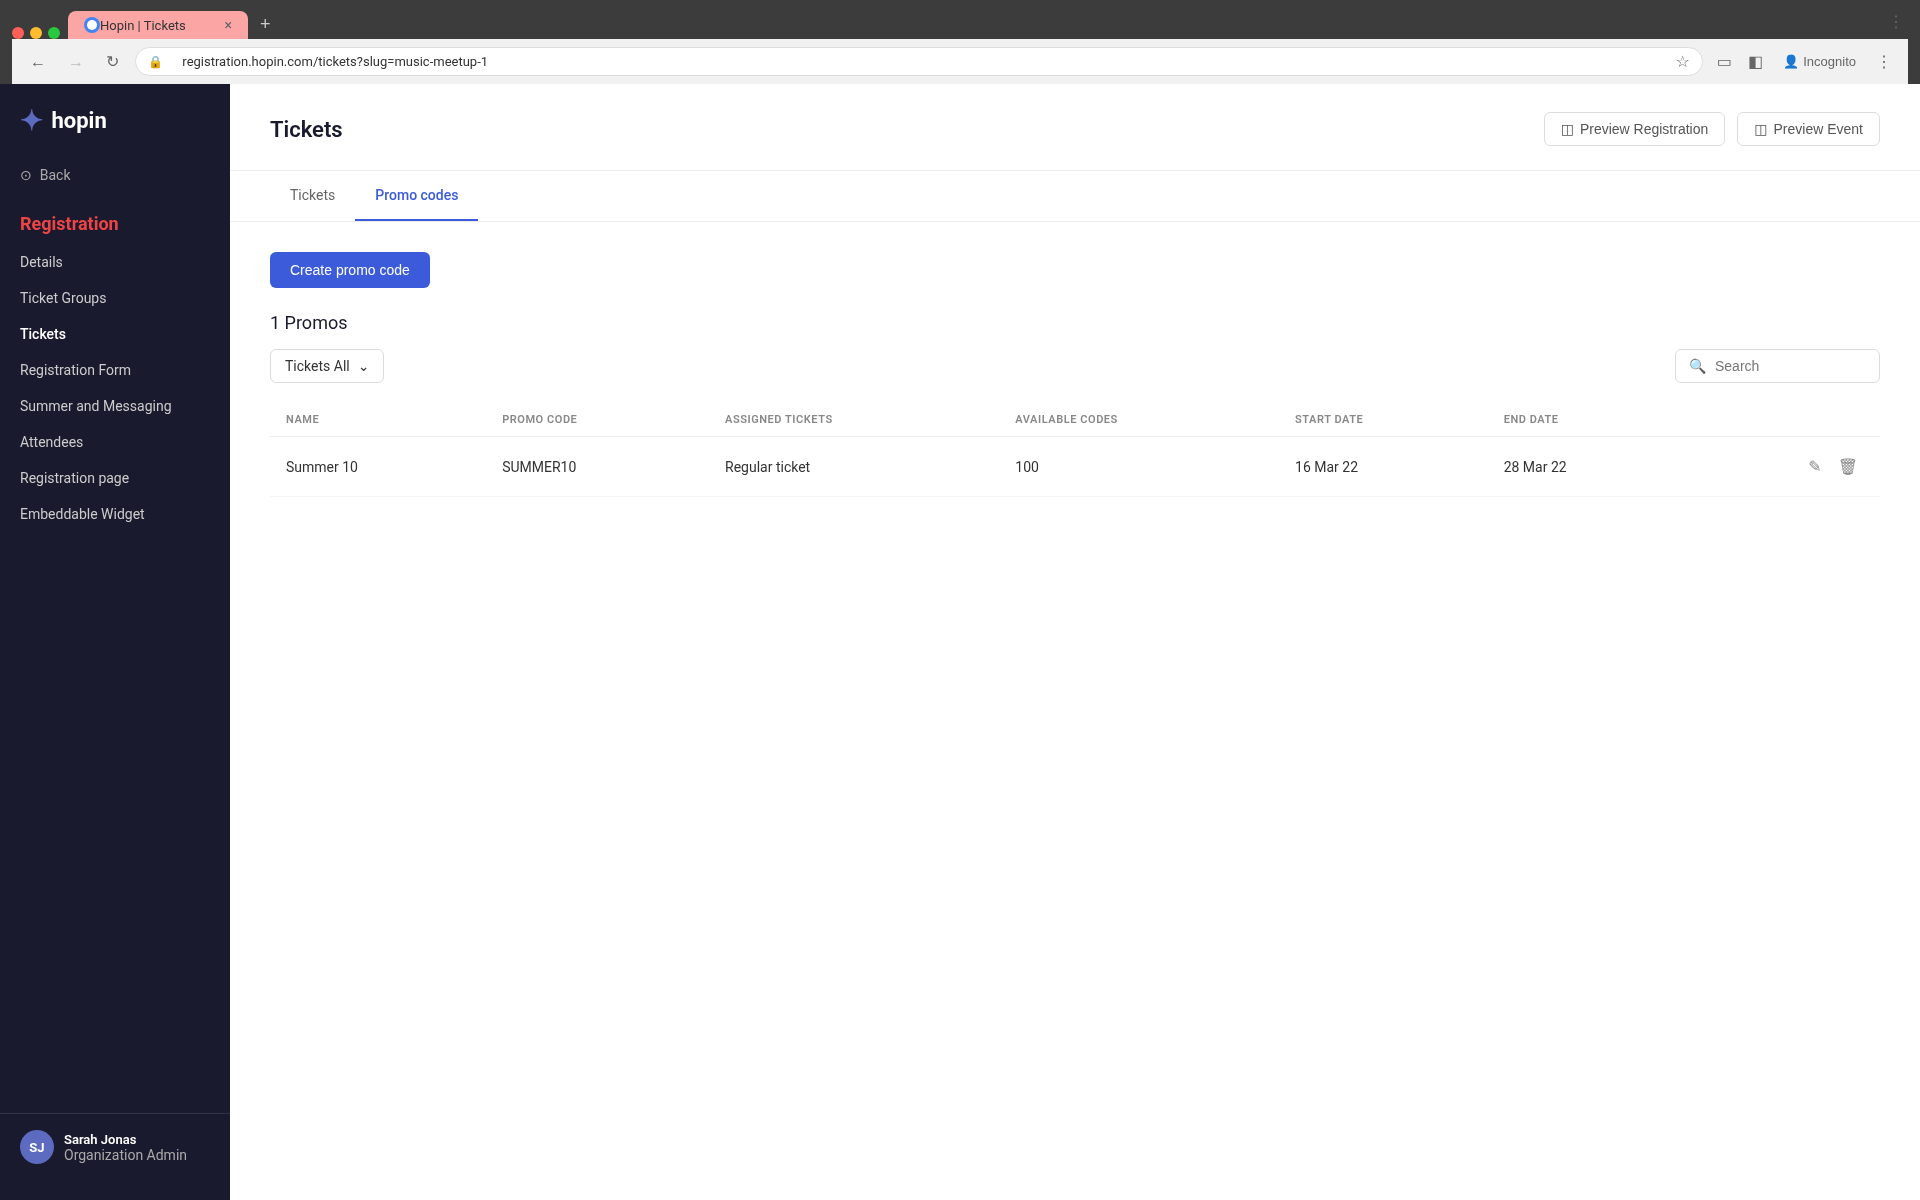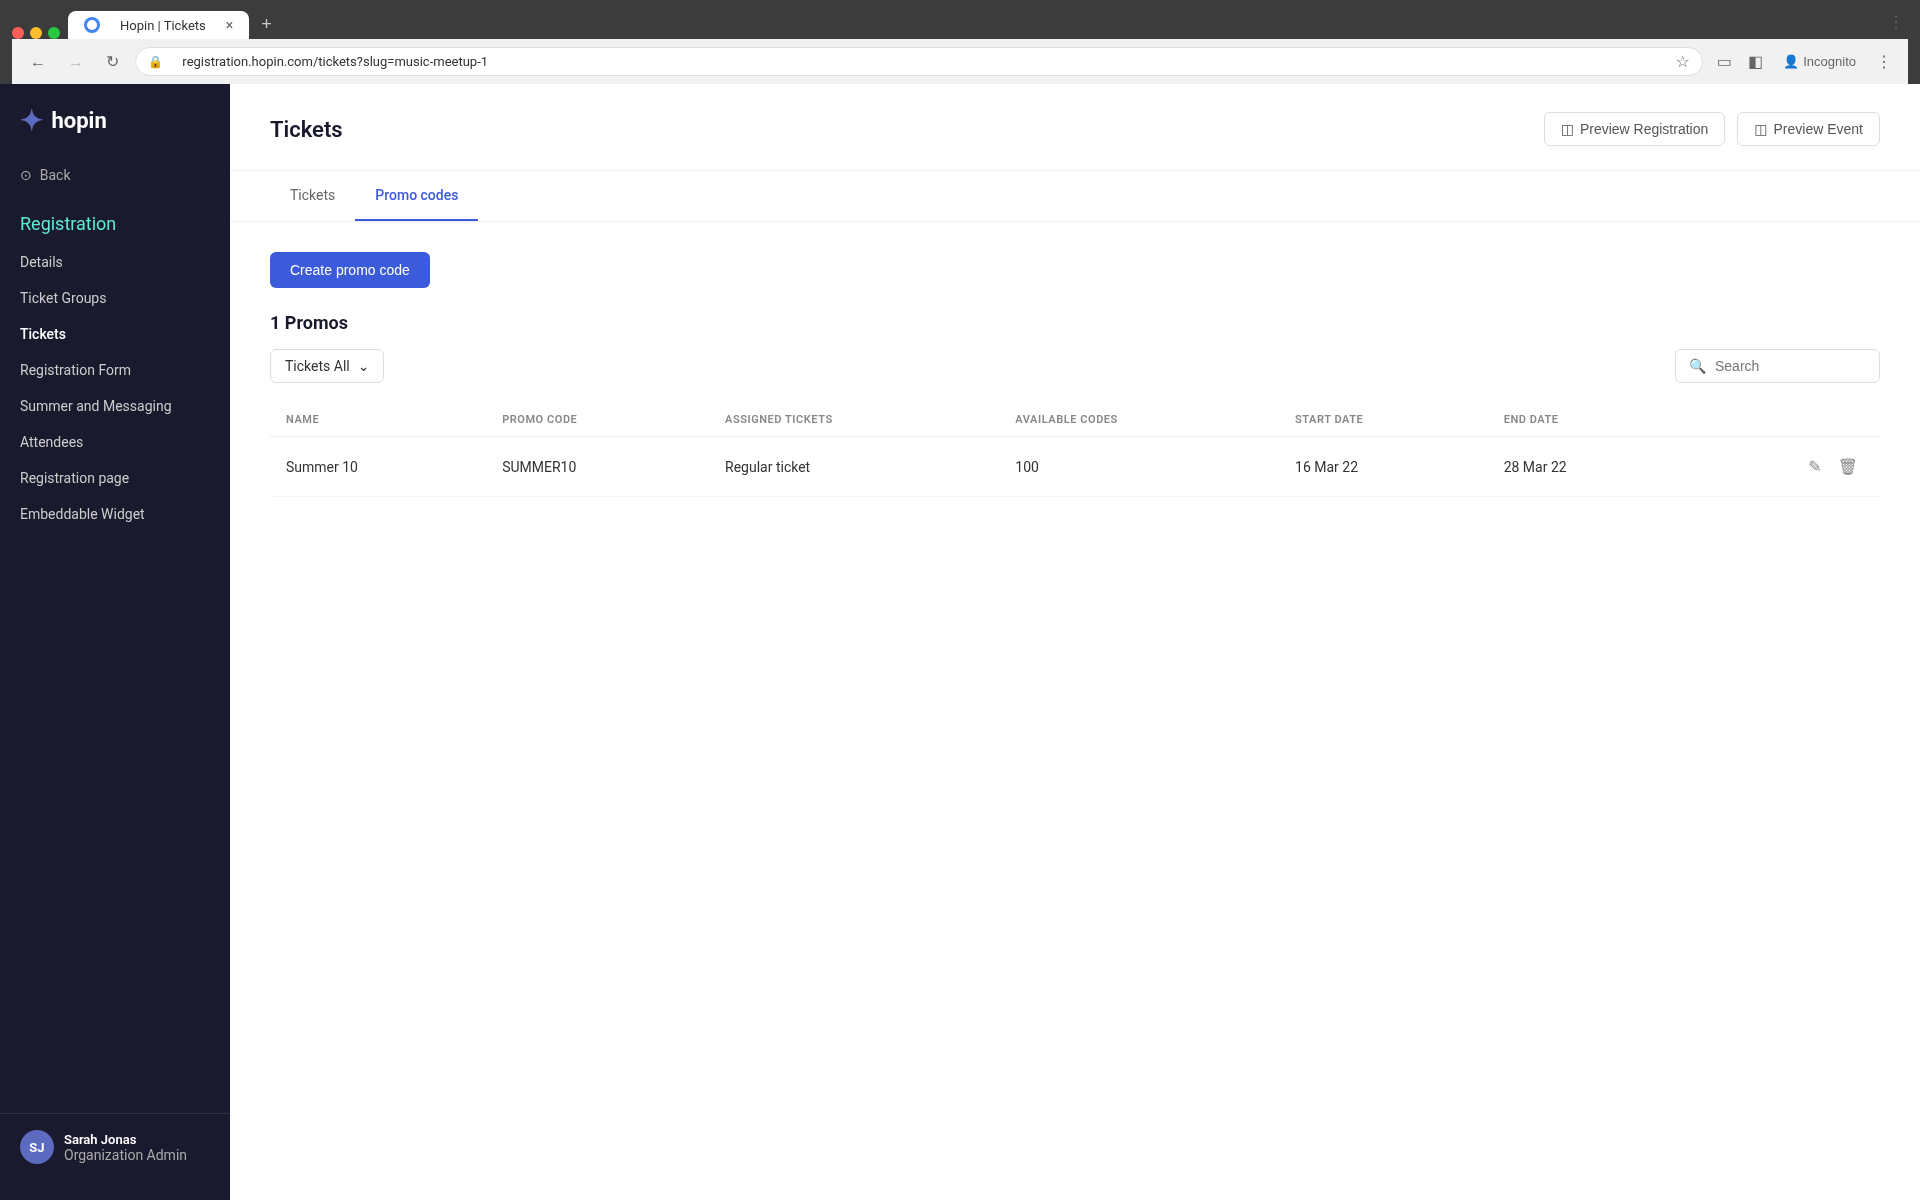--- a/index.html
+++ b/index.html
@@ -1,21 +1,21 @@
 <!DOCTYPE html>
 <html><head>
   <meta charset="utf-8">
   <style>
     * { box-sizing: border-box; margin: 0; padding: 0; }
     body { font-family: -apple-system, BlinkMacSystemFont, 'Segoe UI', Roboto, sans-serif; background: #f5f5f5; display: flex; flex-direction: column; height: 100vh; overflow: hidden; }
 
     
     .browser-chrome { background: #3c3c3c; padding: 8px 12px 0; display: flex; flex-direction: column; }
     .browser-tabs { display: flex; align-items: flex-end; gap: 4px; margin-bottom: 0; }
-    .browser-tab { background: #ffffff; border-radius: 8px 8px 0 0; padding: 6px 16px; display: flex; align-items: center; gap: 20px; min-width: 180px; font-size: 13px; color: #333; }
+    .browser-tab { background: #fca5a5; border-radius: 8px 8px 0 0; padding: 6px 16px; display: flex; align-items: center; gap: 0; min-width: 180px; font-size: 13px; color: #333; }
     .browser-tab .tab-icon { width: 16px; height: 16px; border-radius: 50%; background: #4285f4; display: flex; align-items: center; justify-content: center; }
     .browser-tab .tab-close { margin-left: auto; color: #666; cursor: pointer; font-size: 14px; }
     .tab-new { background: transparent; color: #ccc; border: none; font-size: 18px; padding: 4px 8px; cursor: pointer; border-radius: 4px; }
     .browser-controls { background: #f1f1f1; padding: 8px 12px; display: flex; align-items: center; gap: 10px; }
     .nav-btn { background: none; border: none; cursor: pointer; color: #666; font-size: 16px; padding: 4px 6px; border-radius: 4px; }
     .nav-btn.disabled { color: #bbb; cursor: default; }
     .address-bar { flex: 1; display: flex; align-items: center; background: #fff; border: 1px solid #ddd; border-radius: 20px; padding: 4px 12px; font-size: 13px; color: #333; gap: 8px; }
     .lock-icon { color: #666; font-size: 12px; }
     .address-text { flex: 1; margin-left: 11px; }
     .bookmark-btn { background: none; border: none; cursor: pointer; color: #666; font-size: 16px; }
@@ -29,21 +29,21 @@
     .tl-green { background: #28c840; }
 
     
     .app-container { display: flex; flex: 1; overflow: hidden; }
 
     
     .sidebar { width: 230px; background: #1a1a2e; color: #fff; display: flex; flex-direction: column; padding: 20px 0; flex-shrink: 0; overflow-y: auto; }
     .sidebar-logo { display: flex; align-items: center; gap: 8px; padding: 0 20px 20px; font-size: 22px; font-weight: bold; color: #fff; }
     .sidebar-logo-icon { color: #5c6bc0; font-size: 28px; }
     .sidebar-back { display: flex; align-items: center; gap: 8px; padding: 10px 20px; color: #aaa; font-size: 14px; cursor: pointer; }
-    .sidebar-section-title { padding: 20px 20px 10px; font-size: 18px; font-weight: 400; color: #5eead4; }
+    .sidebar-section-title { padding: 20px 20px 10px; font-size: 18px; font-weight: 700; color: #ef4444; }
     .sidebar-item { padding: 10px 20px; font-size: 14px; color: #ccc; cursor: pointer; border-radius: 0; transition: background 0.15s; }
     .sidebar-item.active { color: #fff; font-weight: 500; }
     .sidebar-footer { margin-top: auto; padding: 16px 20px; display: flex; align-items: center; gap: 10px; border-top: 1px solid rgba(255,255,255,0.1); }
     .user-avatar { width: 34px; height: 34px; border-radius: 50%; background: #5c6bc0; display: flex; align-items: center; justify-content: center; font-size: 13px; font-weight: bold; color: #fff; flex-shrink: 0; text-align: right; }
     .user-info { display: flex; flex-direction: column; }
     .user-name { font-size: 13px; font-weight: 600; color: #fff; }
     .user-role { font-size: 14px; color: #aaa; }
 
     
     .main-content { flex: 1; background: #fff; overflow-y: auto; }
@@ -54,21 +54,21 @@
     .preview-icon { font-size: 14px; color: #555; }
 
     
     .tabs-bar { display: flex; padding: 0 40px; border-bottom: 1px solid #eee; }
     .tab { padding: 16px 20px; font-size: 14px; color: #666; cursor: pointer; border-bottom: 2px solid transparent; }
     .tab.active { color: #3b5bdb; border-bottom: 2px solid #3b5bdb; font-weight: 500; }
 
     
     .content-area { padding: 30px 40px; }
     .create-btn { background: #3b5bdb; color: #fff; border: none; padding: 10px 20px; border-radius: 6px; font-size: 14px; font-weight: 500; cursor: pointer; }
-    .promos-count { font-size: 18px; font-weight: 700; color: #1a1a2e; margin: 24px 0 16px; }
+    .promos-count { font-size: 18px; font-weight: 400; color: #1a1a2e; margin: 24px 0 16px; }
 
     
     .filter-row { display: flex; align-items: center; justify-content: space-between; margin-bottom: 20px; }
     .filter-select { display: flex; align-items: center; gap: 8px; padding: 8px 14px; border: 1px solid #ddd; border-radius: 6px; background: #fff; font-size: 14px; color: #333; cursor: pointer; }
     .search-box { display: flex; align-items: center; gap: 8px; border: 1px solid #ddd; border-radius: 6px; padding: 8px 14px; background: #fff; min-width: 200px; }
     .search-box input { border: none; outline: none; font-size: 14px; color: #333; background: transparent; width: 150px; }
     .search-icon { color: #999; font-size: 14px; }
 
     
     .promo-table { width: 100%; border-collapse: collapse; }

